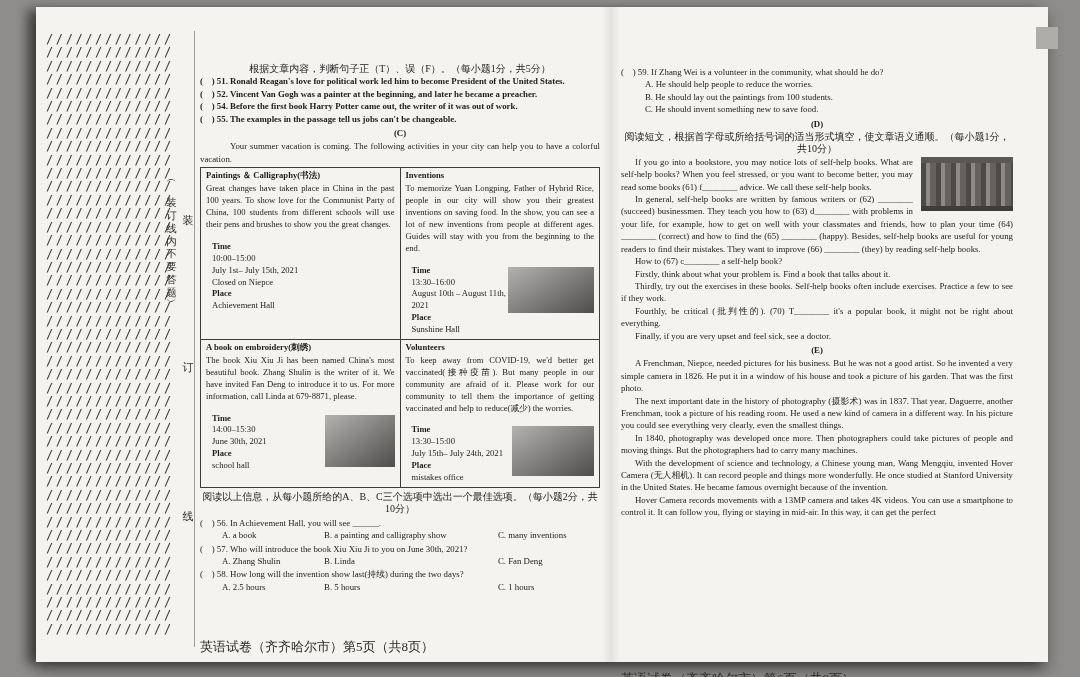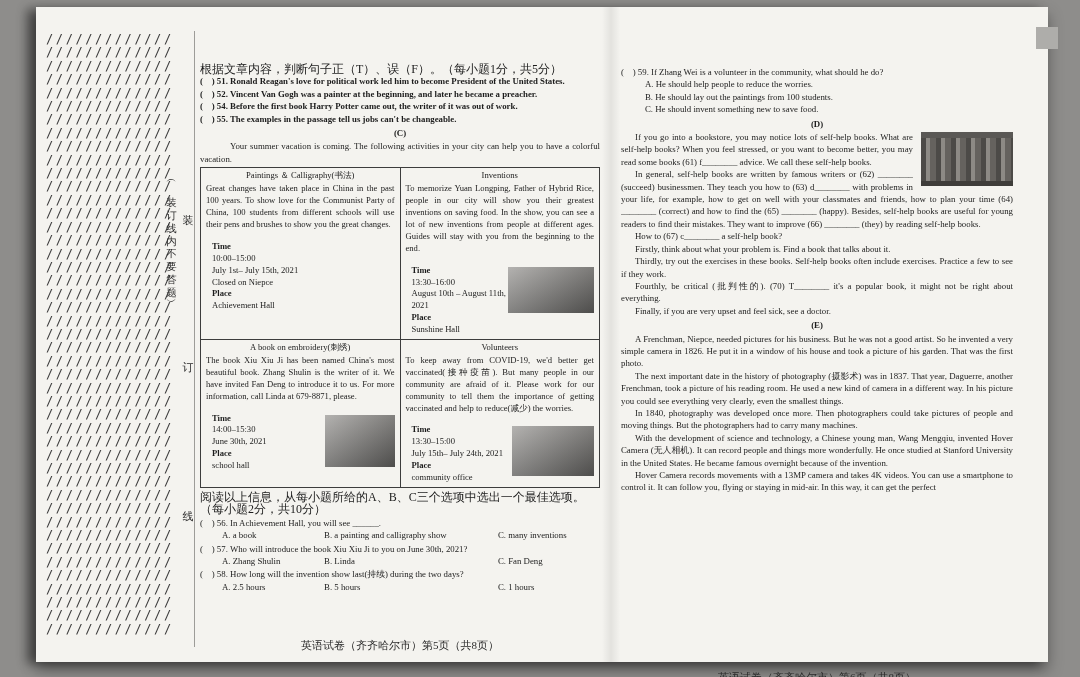--- a/index.html
+++ b/index.html
@@ -28,33 +28,33 @@
   }
   .vert { writing-mode:vertical-rl; text-orientation:upright; color:#2a2a2a; }
   .binding-note { position:absolute; left:128px; top:168px; font-size:10.5px; letter-spacing:13px; }
   .binding-label { position:absolute; left:144px; top:198px; font-size:11px; letter-spacing:148px; }
   .bind-line { position:absolute; left:158px; top:24px; height:616px; width:1px; background:#9d9c98; }
 
   
   .col { position:absolute; font-size:8.8px; line-height:12.4px; }
   .col-left  { left:164px; top:56px; width:400px; }
   .col-right { left:585px; top:58px; width:392px; }
-  .cn { font-size:12px; }
+  .cn { font-size:10px;text-align:center; }
   .b { font-weight:bold; }
   .center-label { text-align:center; font-weight:bold; margin:2px 0 1px; }
   .para { text-indent:14px; text-align:justify; }
   .intro { text-indent:30px; text-align:justify; margin-bottom:2px; }
 
   
   .tf-item { white-space:pre-wrap;font-weight:bold; }
 
   
   table.act { width:100%; border-collapse:collapse; margin:2px 0 3px; table-layout:fixed; }
   table.act td { border:1px solid #3c3c3c; vertical-align:top; padding:2px 5px 3px; font-size:8.6px; line-height:11.9px; }
-  .cell-title { text-align:center; font-weight:normal; margin-bottom:1px; }
+  .cell-title { text-align:left; font-weight:bold; margin-bottom:1px; }
   .cell-body { text-align:justify; }
   .info-row { display:flex; margin-top:10px; }
   .info { flex:1; padding-left:6px; }
   .photo { background:linear-gradient(120deg, rgba(255,255,255,0.28), rgba(0,0,0,0.28)), linear-gradient(#979592,#6b6a68); flex:none; }
   .photo-inventions { width:86px; height:46px; margin-top:2px; }
   .photo-book { width:70px; height:52px; margin-top:2px; }
   .photo-volunteers { width:82px; height:50px; margin-top:2px; }
   .photo-bookshelf {
     float:right; width:92px; height:54px; margin:1px 0 3px 8px;
     background:repeating-linear-gradient(90deg,#4c4a47 0 5px,#8d8a85 5px 9px,#65625e 9px 15px,#7b7understand873 15px 18px);
@@ -62,21 +62,21 @@
     border-top:6px solid #5a5855; border-bottom:5px solid #3f3d3a;
   }
 
   
   .q { margin-top:1px; }
   .stem { white-space:pre-wrap; }
   .opts { display:flex; padding-left:22px; }
   .opts .oA { width:27%; } .opts .oB { width:46%; } .opts .oC { flex:1; }
   .optline { padding-left:24px; }
 
-  .footer { position:absolute; text-align:center; font-size:11px; color:#2a2a2a; }
+  .footer { position:absolute; text-align:left; font-size:13px; color:#2a2a2a; }
   .footer-left { left:164px; top:631px; width:400px; }
   .footer-right { left:585px; top:663px; width:392px; }
 </style>
 </head>
 <body>
 
 <div class="screen">
   <div class="paper">
 
     <div class="margin-slashes">/////////////
@@ -192,21 +192,21 @@
           </td>
           <td>
             <div class="cell-title">Volunteers</div>
             <div class="cell-body">To keep away from COVID-19, we'd better get vaccinated(接种疫苗). But many people in our community are afraid of it. Please work for our community to tell them the importance of getting vaccinated and help to reduce(减少) the worries.</div>
             <div class="info-row">
               <div class="info">
                 <div class="b">Time</div>
                 <div>13:30–15:00</div>
                 <div>July 15th– July 24th, 2021</div>
                 <div class="b">Place</div>
-                <div>community office</div>
+                <div>mistakes office</div>
               </div>
               <div class="photo photo-volunteers"></div>
             </div>
           </td>
         </tr>
       </tbody>
         </table>
 
       <div class="cn">阅读以上信息，从每小题所给的A、B、C三个选项中选出一个最佳选项。（每小题2分，共10分）</div>
 
@@ -243,20 +243,21 @@
       <div class="q">
         <div class="stem">(&nbsp;&nbsp;&nbsp;&nbsp;) 59. If Zhang Wei is a volunteer in the community, what should he do?</div>
         <div class="optline">A. He should help people to reduce the worries.</div>
         <div class="optline">B. He should lay out the paintings from 100 students.</div>
         <div class="optline">C. He should invent something new to save food.</div>
       </div>
 
       <div class="center-label">(D)</div>
 
       <div>
+        <div class="cn">阅读短文，根据首字母或所给括号词的适当形式填空，使文章语义通顺。（每小题1分，共10分）</div>
         <div class="photo photo-bookshelf"></div>
         <div class="para">If you go into a bookstore, you may notice lots of self-help books. What are self-help books? When you feel stressed, or you want to become better, you may read some books (61) f________ advice. We call these self-help books.</div>
         <div class="para">In general, self-help books are written by famous writers or (62) ________ (succeed) businessmen. They teach you how to (63) d________ with problems in your life, for example, how to get on well with your classmates and friends, how to plan your time (64) ________ (correct) and how to find the (65) ________ (happy). Besides, self-help books are useful for young readers to find their mistakes. They want to improve (66) ________ (they) by reading self-help books.</div>
         <div class="para">How to (67) c________ a self-help book?</div>
         <div class="para">Firstly, think about what your problem is. Find a book that talks about it.</div>
         <div class="para">Thirdly, try out the exercises in these books. Self-help books often include exercises. Practice a few to see if they work.</div>
         <div class="para">Fourthly, be critical (批判性的). (70) T________ it's a popular book, it might not be right about everything.</div>
         <div class="para">Finally, if you are very upset and feel sick, see a doctor.</div>
       </div>
 

